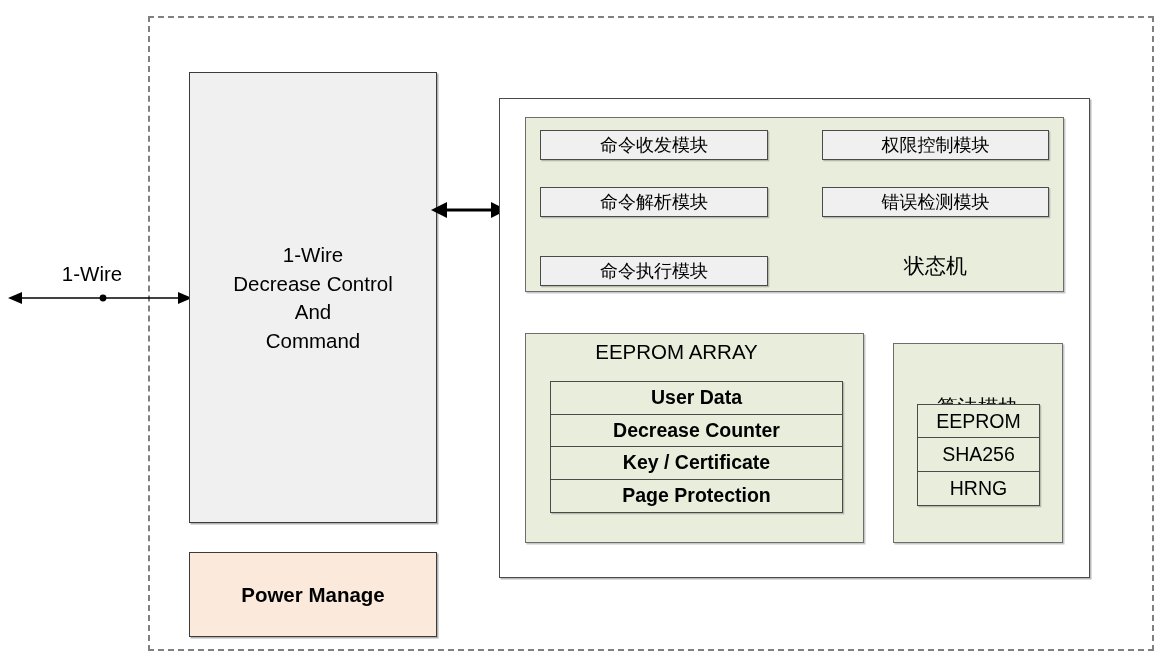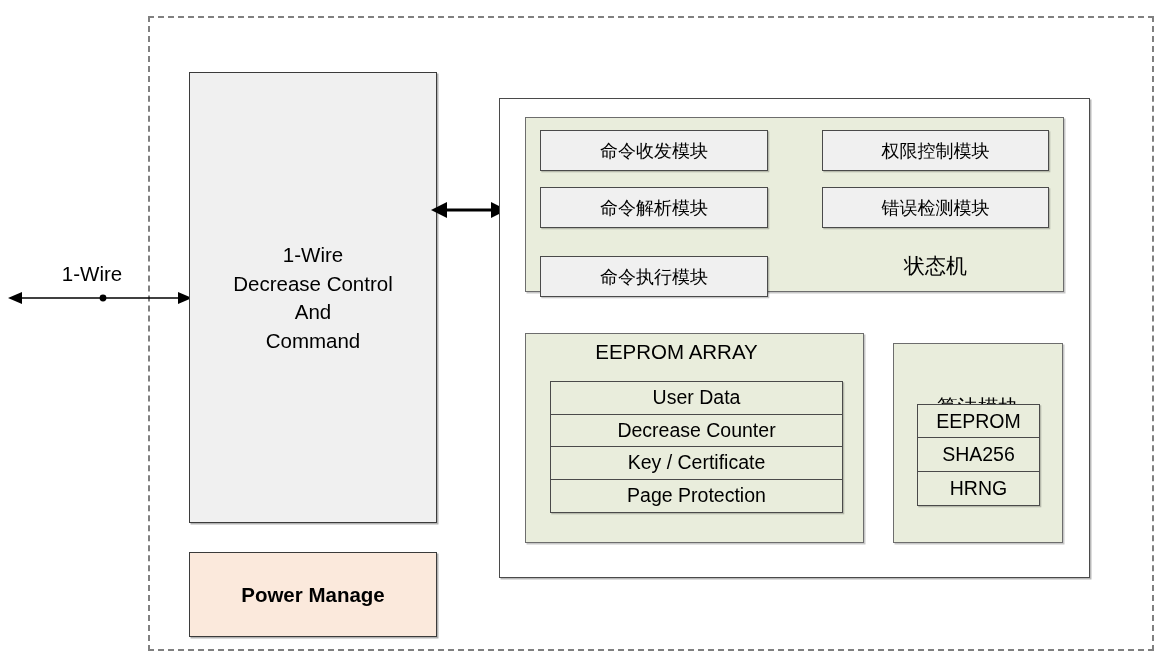--- a/index.html
+++ b/index.html
@@ -82,21 +82,21 @@
 
   
   #cmd-group {
     left: 525px; top: 117px;
     width: 539px; height: 175px;
     background: #E9EDDC;
     border: 1.4px solid #6d6d6d;
     box-shadow: 1.5px 1.5px 0 rgba(0,0,0,0.22);
   }
   .mod-box {
-    height: 41px;
+    height: 30px;
     background: #F0F0F0;
     border: 1.4px solid #4a4a4a;
     box-shadow: 1.3px 1.3px 0 rgba(0,0,0,0.22);
     display: flex; align-items: center; justify-content: center;
     font-size: 18px;
   }
   .col-l { left: 540px; width: 228px; }
   .col-r { left: 822px; width: 227px; }
   #mod-tx    { top: 130px; }
   #mod-parse { top: 187px; }
@@ -122,20 +122,21 @@
     left: 525px; top: 340px;
     width: 303px; height: 28px;
     text-align: center; font-size: 20.5px;
   }
   #eeprom-list {
     left: 550px; top: 381px;
     width: 293px; height: 132px;
     border: 1.3px solid #4a4a4a;
     box-shadow: 1.3px 1.3px 0 rgba(0,0,0,0.22);
     background: #E9EDDC;
+    font-weight: bold;
   }
   #eeprom-list .row {
     height: 32.5px;
     border-bottom: 1.2px solid #4a4a4a;
     display: flex; align-items: center; justify-content: center;
     font-size: 19.5px;
     box-sizing: border-box;
   }
   #eeprom-list .row:last-child { border-bottom: none; }
 

